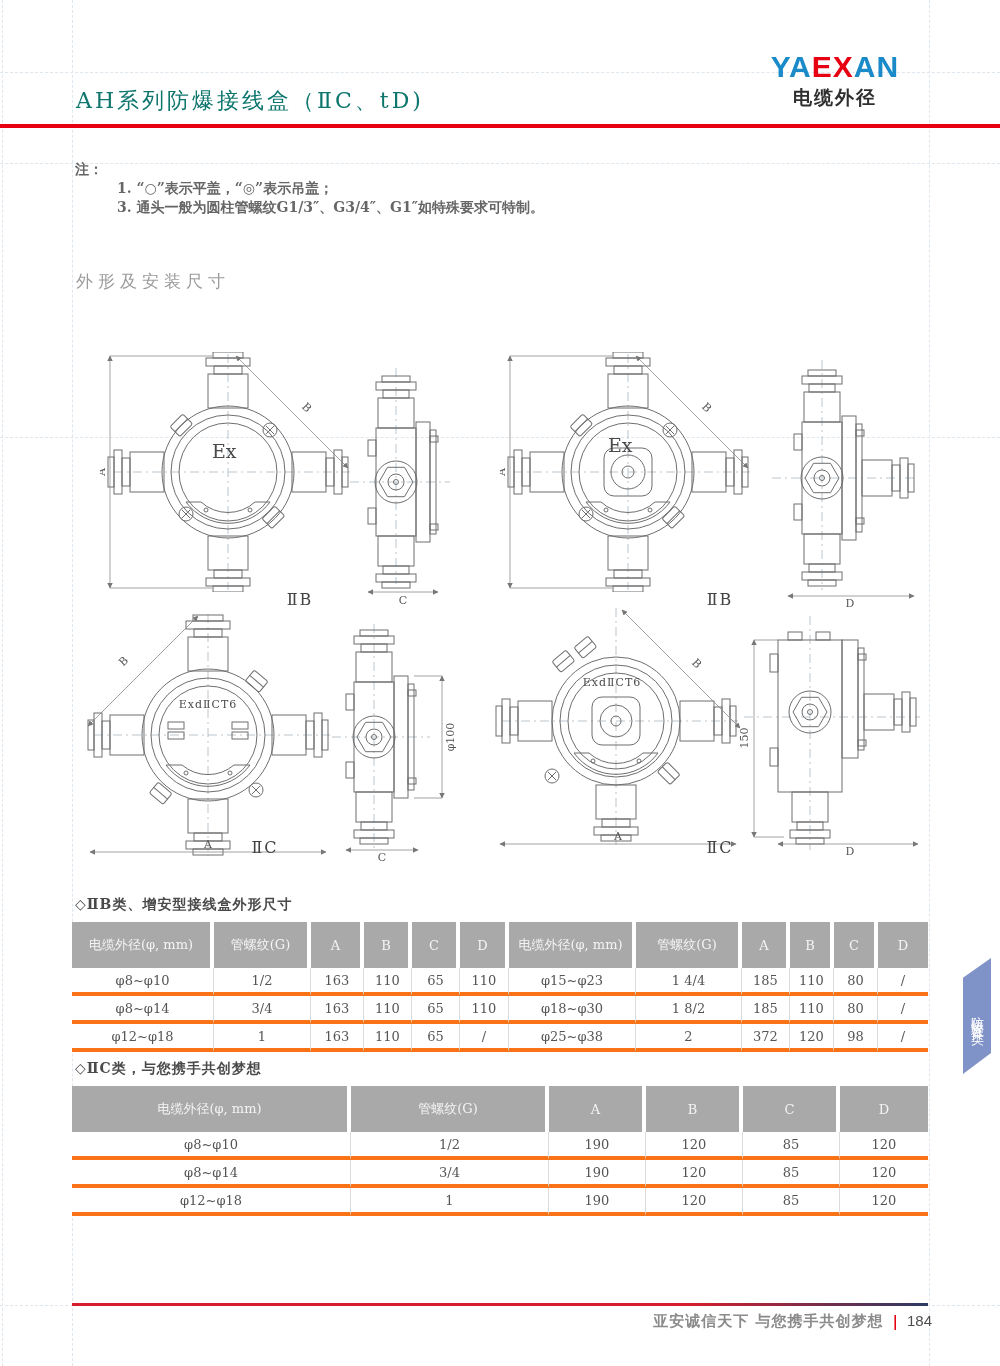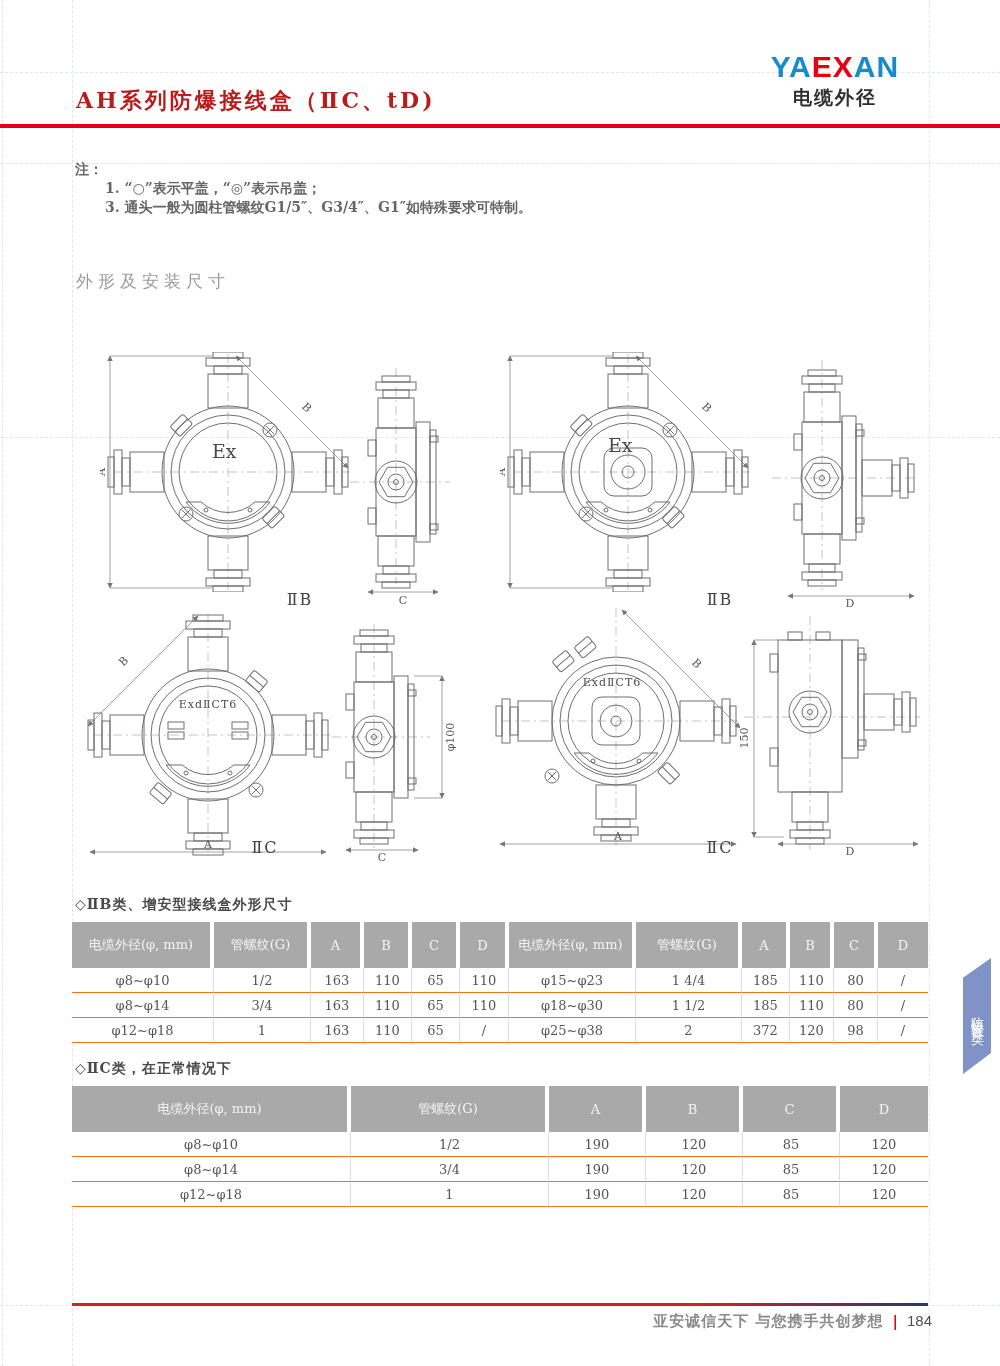--- a/index.html
+++ b/index.html
@@ -3,48 +3,48 @@
 <meta charset="utf-8">
 <style>
   html,body{margin:0;padding:0;background:#fff;}
   .page{position:relative;width:1000px;height:1366px;background:#fff;overflow:hidden;
         font-family:"DejaVu Serif",serif;color:#555;}
   
   .vguide{position:absolute;top:0;bottom:0;width:0;border-left:1px dashed #dee6ee;z-index:0;}
   .hguide{position:absolute;left:0;right:0;height:0;border-top:1px dashed #dee6ee;z-index:0;}
   .content{position:absolute;inset:0;z-index:1;}
   
-  .doc-title{position:absolute;left:76px;top:86px;font-size:22px;letter-spacing:3px;color:#b91c1c;font-weight:bold;}
+  .doc-title{position:absolute;left:76px;top:86px;font-size:22px;letter-spacing:3px;color:#0f766e;}
   .logo-wrap{position:absolute;left:760px;top:52px;width:150px;text-align:center;}
   .logo-text{font-family:"Liberation Sans",sans-serif;font-weight:bold;font-size:30px;letter-spacing:1px;line-height:1;}
   .logo-blue{color:#1a8ac9;} .logo-red{color:#e60012;}
   .logo-sub{font-family:"Liberation Sans",sans-serif;font-weight:bold;font-size:19px;color:#2f2f2f;letter-spacing:2px;margin-top:3px;}
   .red-rule{position:absolute;left:0;top:124px;width:1000px;height:4px;background:#e60012;}
   
   .notes{position:absolute;left:75px;top:160px;font-size:14px;font-weight:600;color:#666;line-height:19px;}
-  .notes .item{margin-left:30px;}
+  .notes .item{margin-left:42px;}
   
   .section-title{position:absolute;left:76px;top:270px;font-size:17px;letter-spacing:5px;color:#9b9b9b;}
   
   svg.draw{position:absolute;stroke:#6e6e6e;fill:none;stroke-width:1;}
   svg.draw text{fill:#4a4a4a;stroke:none;font-family:"DejaVu Serif",serif;}
   svg.draw .cl{stroke:#aab6c2;stroke-width:0.8;stroke-dasharray:9 4 2 4;}
   svg.draw .dim{stroke:#8a8a8a;stroke-width:0.8;}
   svg.draw .dimtext{font-size:11px;fill:#555;}
   svg.draw .mark{font-size:19px;}
   svg.draw .marksm{font-size:11px;letter-spacing:1px;}
   .type-label{position:absolute;width:70px;text-align:center;font-size:16px;letter-spacing:2px;color:#444;}
   
   .tbl-title{position:absolute;left:75px;font-size:14px;font-weight:600;color:#4a4a4a;letter-spacing:1px;}
   table.dim-table{position:absolute;left:72px;width:856px;border-collapse:separate;border-spacing:0;table-layout:fixed;}
   table.dim-table th{background:#a9a9a9;color:#f4f4f4;font-weight:normal;font-size:13px;height:46px;
        border-right:4px solid #fff;text-align:center;padding:0;}
   table.dim-table th:last-child{border-right:none;}
   table.dim-table td{font-size:13px;color:#555;height:24px;text-align:center;padding:0;
-       border-bottom:1px solid #f97316;border-right:1px solid #dcdcdc;background:#fff;}
+       border-bottom:4px solid #f97316;border-right:1px solid #dcdcdc;background:#fff;}
   table.dim-table td:last-child{border-right:none;}
   .t2 th{height:48px;}
   .t2 td{height:25px;}
   .t1 col:nth-child(1){width:142px}.t1 col:nth-child(2){width:97px}.t1 col:nth-child(3){width:53px}
   .t1 col:nth-child(4){width:48px}.t1 col:nth-child(5){width:48px}.t1 col:nth-child(6){width:49px}
   .t1 col:nth-child(7){width:127px}.t1 col:nth-child(8){width:106px}.t1 col:nth-child(9){width:48px}
   .t1 col:nth-child(10){width:44px}.t1 col:nth-child(11){width:44px}.t1 col:nth-child(12){width:50px}
   .t2 col:nth-child(1){width:279px}.t2 col:nth-child(2){width:198px}.t2 col:nth-child(3){width:97px}
   .t2 col:nth-child(4){width:97px}.t2 col:nth-child(5){width:97px}.t2 col:nth-child(6){width:88px}
   
@@ -113,21 +113,21 @@
     <div class="doc-title">AH系列防爆接线盒（ⅡC、tD)</div>
     <div class="logo-wrap">
       <div class="logo-text"><span class="logo-blue">YA</span><span class="logo-red">EX</span><span class="logo-blue">AN</span></div>
       <div class="logo-sub">电缆外径</div>
     </div>
     <div class="red-rule"></div>
 
     <div class="notes">
       <div>注：</div>
       <div class="item">1. “○”表示平盖，“◎”表示吊盖；</div>
-      <div class="item">3. 通头一般为圆柱管螺纹G1/5″、G3/4″、G1″如特殊要求可特制。</div>
+      <div class="item">3. 通头一般为圆柱管螺纹G1/3″、G3/4″、G1″如特殊要求可特制。</div>
     </div>
 
     <div class="section-title">外形及安装尺寸</div>
 
     <svg class="draw" style="left:100px;top:352px" width="256" height="240" viewBox="0 0 256 240">
       <line class="cl" x1="128" y1="2" x2="128" y2="238"></line>
       <line class="cl" x1="14" y1="120" x2="250" y2="120"></line>
       <circle cx="128" cy="120" r="66"></circle>
         <circle cx="128" cy="120" r="57"></circle>
         <circle cx="128" cy="120" r="49"></circle>
@@ -372,21 +372,21 @@
             <td>/</td>
           </tr>
           <tr>
             <td>φ8~φ14</td>
             <td>3/4</td>
             <td>163</td>
             <td>110</td>
             <td>65</td>
             <td>110</td>
             <td>φ18~φ30</td>
-            <td>1 1/2</td>
+            <td>1 8/2</td>
             <td>185</td>
             <td>110</td>
             <td>80</td>
             <td>/</td>
           </tr>
           <tr>
             <td>φ12~φ18</td>
             <td>1</td>
             <td>163</td>
             <td>110</td>
@@ -395,21 +395,21 @@
             <td>φ25~φ38</td>
             <td>2</td>
             <td>372</td>
             <td>120</td>
             <td>98</td>
             <td>/</td>
           </tr>
         </tbody>
       </table>
 
-    <div class="tbl-title" style="top:1060px">◇ⅡC类，在正常情况下</div>
+    <div class="tbl-title" style="top:1060px">◇ⅡC类，与您携手共创梦想</div>
     <table class="dim-table t2" style="top:1086px">
       <colgroup>
           <col>
           <col>
           <col>
           <col>
           <col>
           <col>
         </colgroup>
     <thead>

